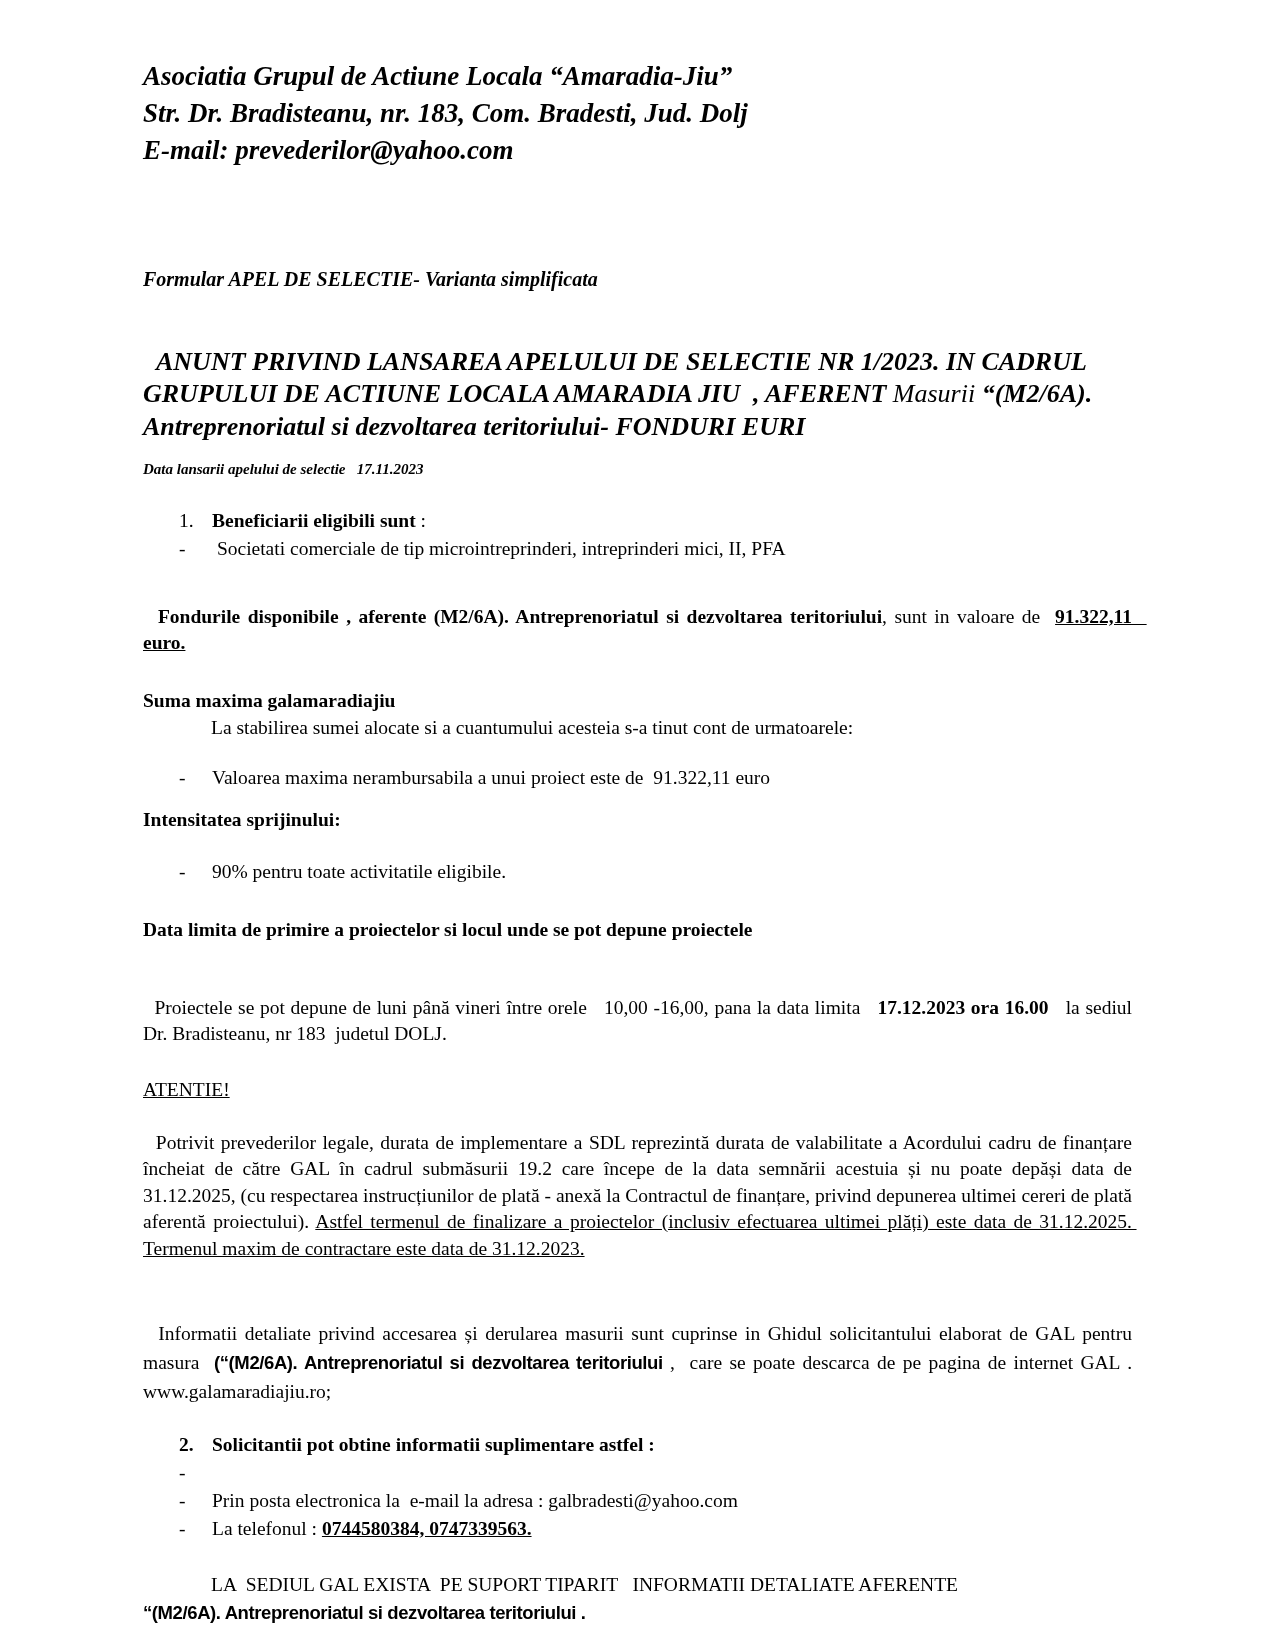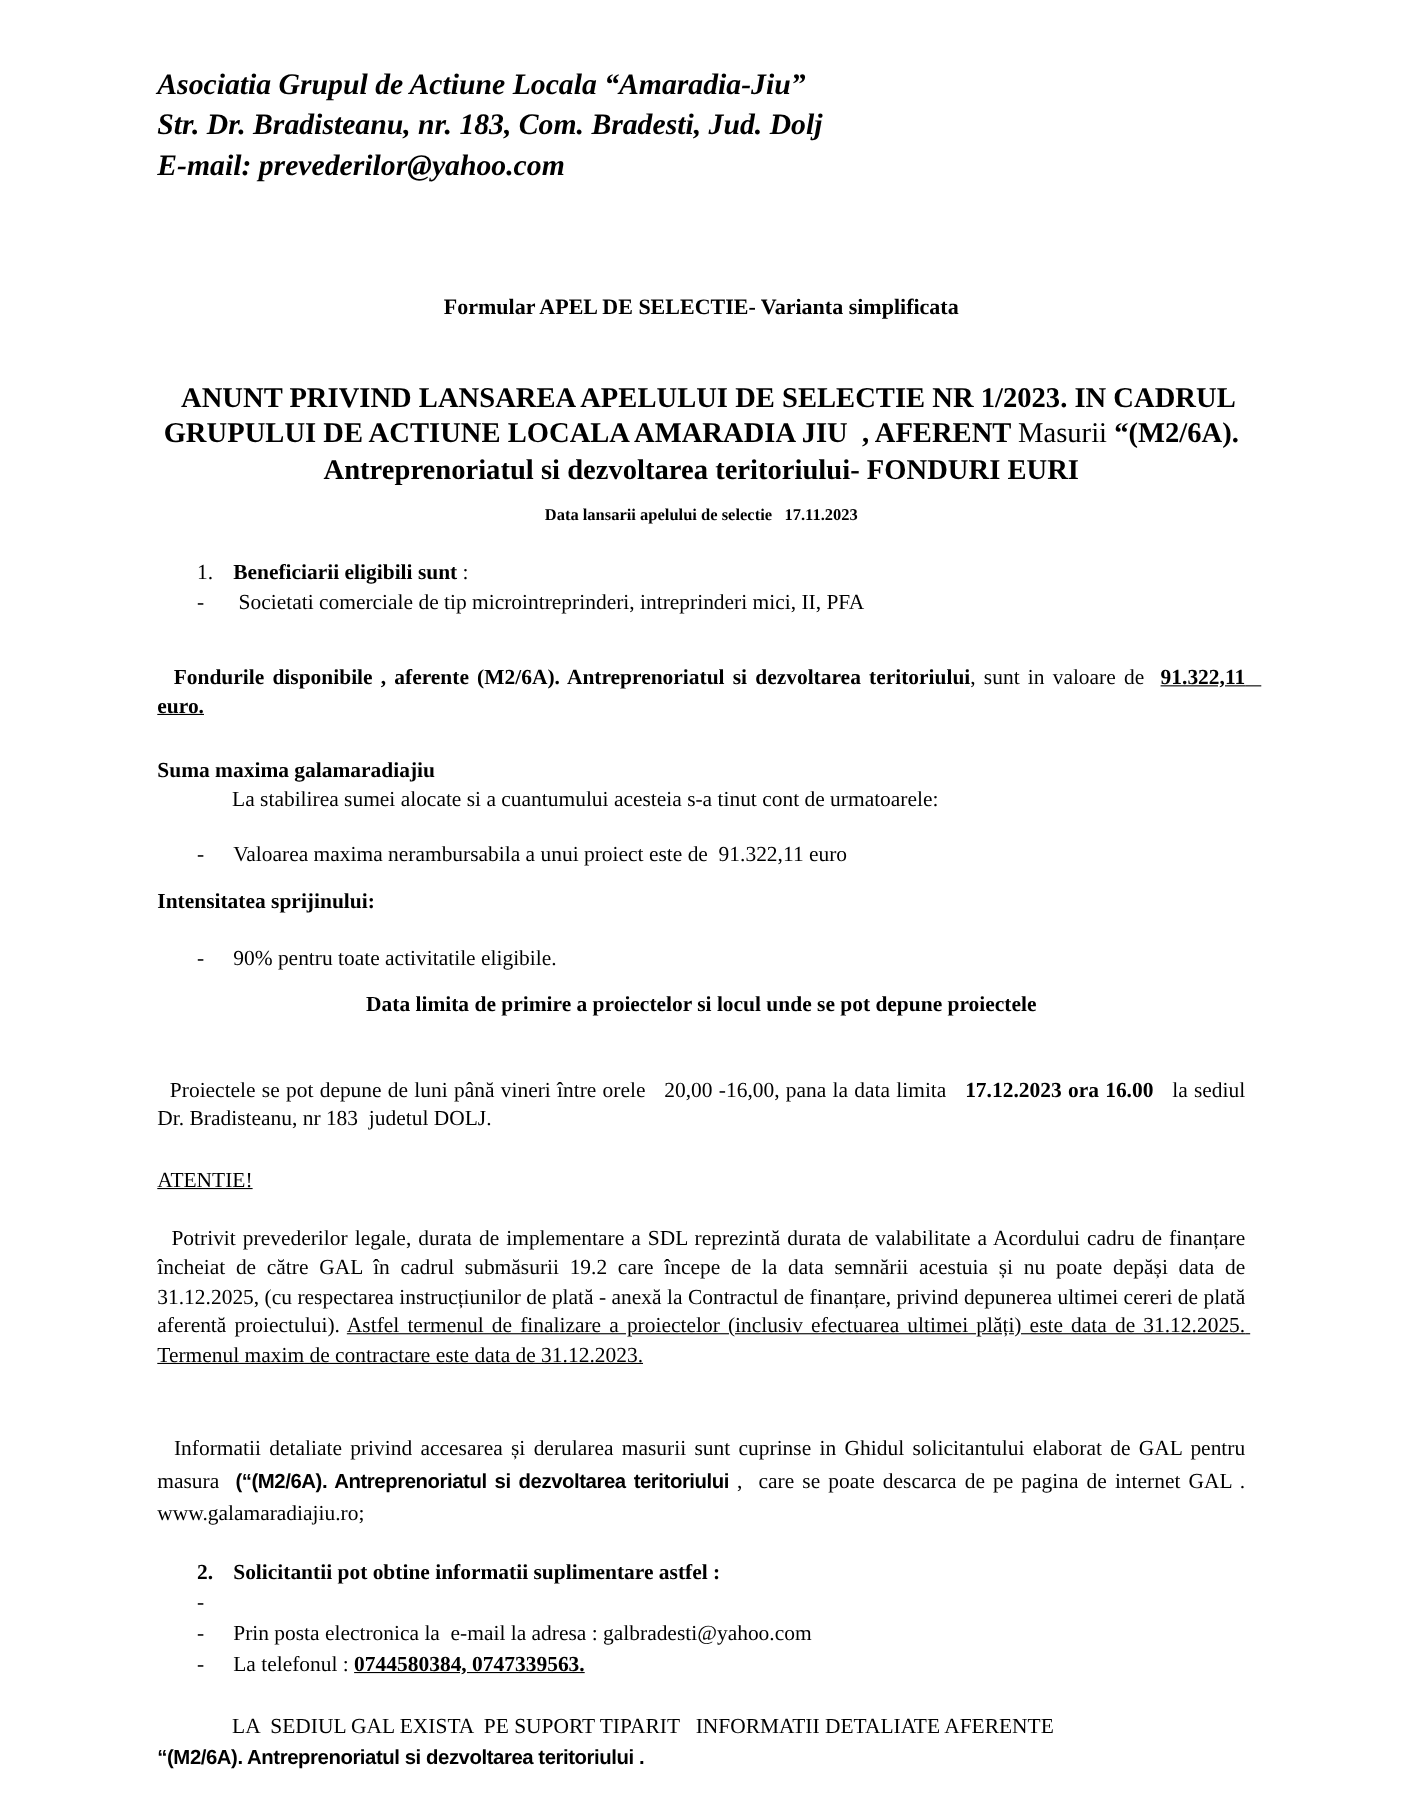--- a/index.html
+++ b/index.html
@@ -3,21 +3,21 @@
 <meta charset="utf-8">
 <style>
   html,body{margin:0;padding:0;background:#ffffff;}
   body{
     width:1275px;height:1650px;box-sizing:border-box;
     padding:58px 143px 0 143px;
     font-family:"Liberation Serif", serif;
     font-size:19.5px;line-height:26px;color:#000000;
     overflow:hidden;
   }
-  .center{text-align:center;}
+  .center{text-align:left;font-style:italic;}
   .b{font-weight:bold;}
   .u{text-decoration:underline;}
   .pre{white-space:pre-wrap;}
   .just{text-align:justify;}
   .sans-b{font-family:"Liberation Sans", sans-serif;font-weight:bold;letter-spacing:-0.4px;font-size:18.5px;}
   .doc-header{
     text-align:left;font-style:italic;font-weight:bold;
     font-size:27px;line-height:37px;
   }
   .form-title{margin-top:97px;font-size:20px;}
@@ -25,21 +25,21 @@
   .launch-date{margin-top:13px;font-size:15px;}
   .list-row{display:flex;padding-left:36px;margin-top:2px;}
   .list-row .marker{width:33px;flex-shrink:0;}
   .sec-beneficiaries{margin-top:26px;}
   .p-funds{margin-top:16px;text-indent:68px;}
   .h-suma{margin-top:32px;}
   .p-stabilirea{text-indent:68px;margin-top:1px;}
   .li-valoarea{margin-top:24px;}
   .h-intensitatea{margin-top:16px;}
   .li-90{margin-top:26px;}
-  .h-datalimita{margin-top:16px;text-align:center;}
+  .h-datalimita{margin-top:32px;}
   .p-proiectele{margin-top:26px;text-indent:68px;}
   .p-atentie-label{margin-top:30px;text-decoration:underline;}
   .p-atentie{margin-top:0;line-height:26.5px;}
   .p-info{margin-top:28px;text-indent:68px;line-height:29px;}
   .sec-contact{margin-top:26px;}
   .p-footer1{margin-top:30px;text-indent:68px;}
   .p-footer2{margin-top:2px;}
 </style>
 </head>
 <body>
@@ -81,21 +81,21 @@
 </div>
 
 <div class="h-intensitatea b">Intensitatea sprijinului:</div>
 <div class="list-row li-90">
   <span class="marker">-</span>
   <span>90% pentru toate activitatile eligibile.</span>
 </div>
 
 <div class="h-datalimita b">Data limita de primire a proiectelor si locul unde se pot depune proiectele</div>
 <div class="p-proiectele just pre">
-  <span>Proiectele se pot depune de luni până vineri între orele   20,00 -16,00, pana la data limita   </span><span class="b">17.12.2023 ora 16.00</span><span>   la sediul  Dr. Bradisteanu, nr 183  judetul DOLJ.</span>
+  <span>Proiectele se pot depune de luni până vineri între orele   10,00 -16,00, pana la data limita   </span><span class="b">17.12.2023 ora 16.00</span><span>   la sediul  Dr. Bradisteanu, nr 183  judetul DOLJ.</span>
 </div>
 
 <div class="p-atentie-label">ATENTIE!</div>
 <div class="p-atentie just pre">
   <span>Potrivit prevederilor legale, durata de implementare a SDL reprezintă durata de valabilitate a Acordului cadru de finanțare încheiat de către GAL în cadrul submăsurii 19.2 care începe de la data semnării acestuia și nu poate depăși data de 31.12.2025, (cu respectarea instrucțiunilor de plată - anexă la Contractul de finanțare, privind depunerea ultimei cereri de plată aferentă proiectului). </span><span class="u">Astfel termenul de finalizare a proiectelor (inclusiv efectuarea ultimei plăți) este data de 31.12.2025. Termenul maxim de contractare este data de 31.12.2023.</span>
 </div>
 
 <div class="p-info just pre">
   <span>Informatii detaliate privind accesarea și derularea masurii sunt cuprinse in Ghidul solicitantului elaborat de GAL pentru masura  </span><span class="sans-b">(“(M2/6A). Antreprenoriatul si dezvoltarea teritoriului</span><span> ,  care se poate descarca de pe pagina de internet GAL . www.galamaradiajiu.ro;</span>
 </div>

